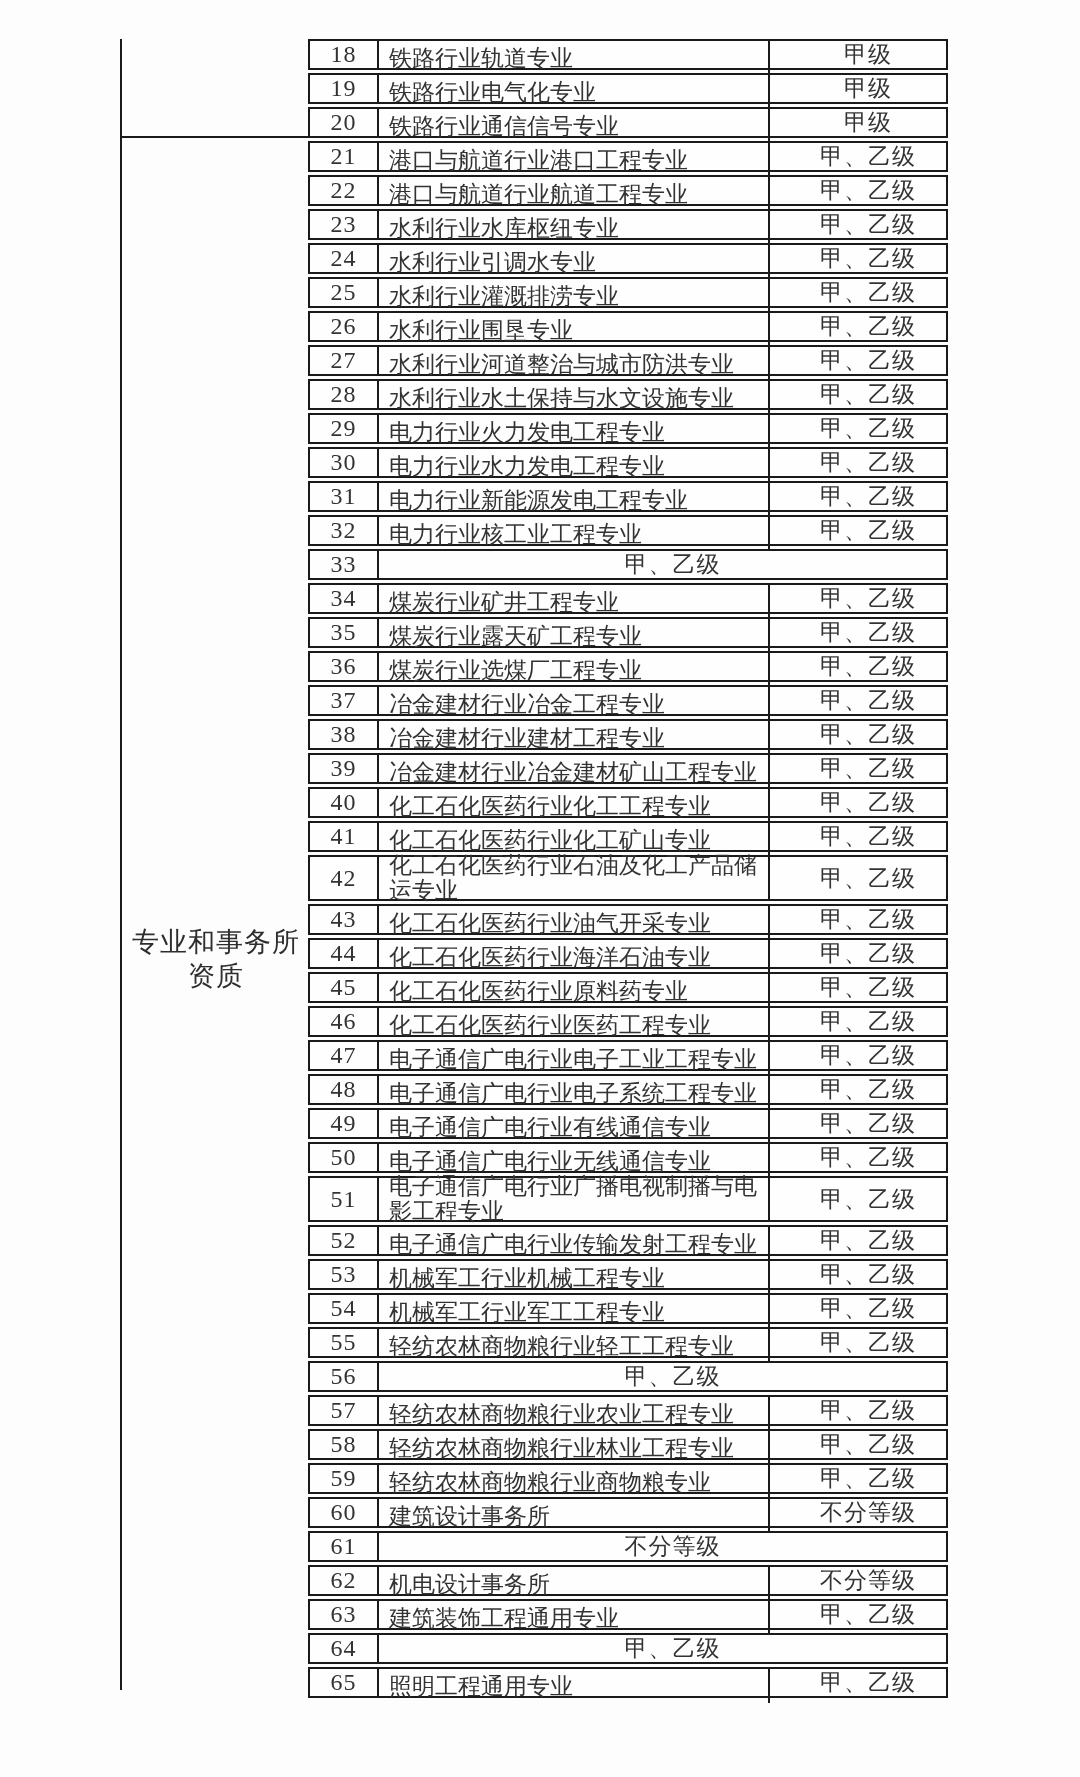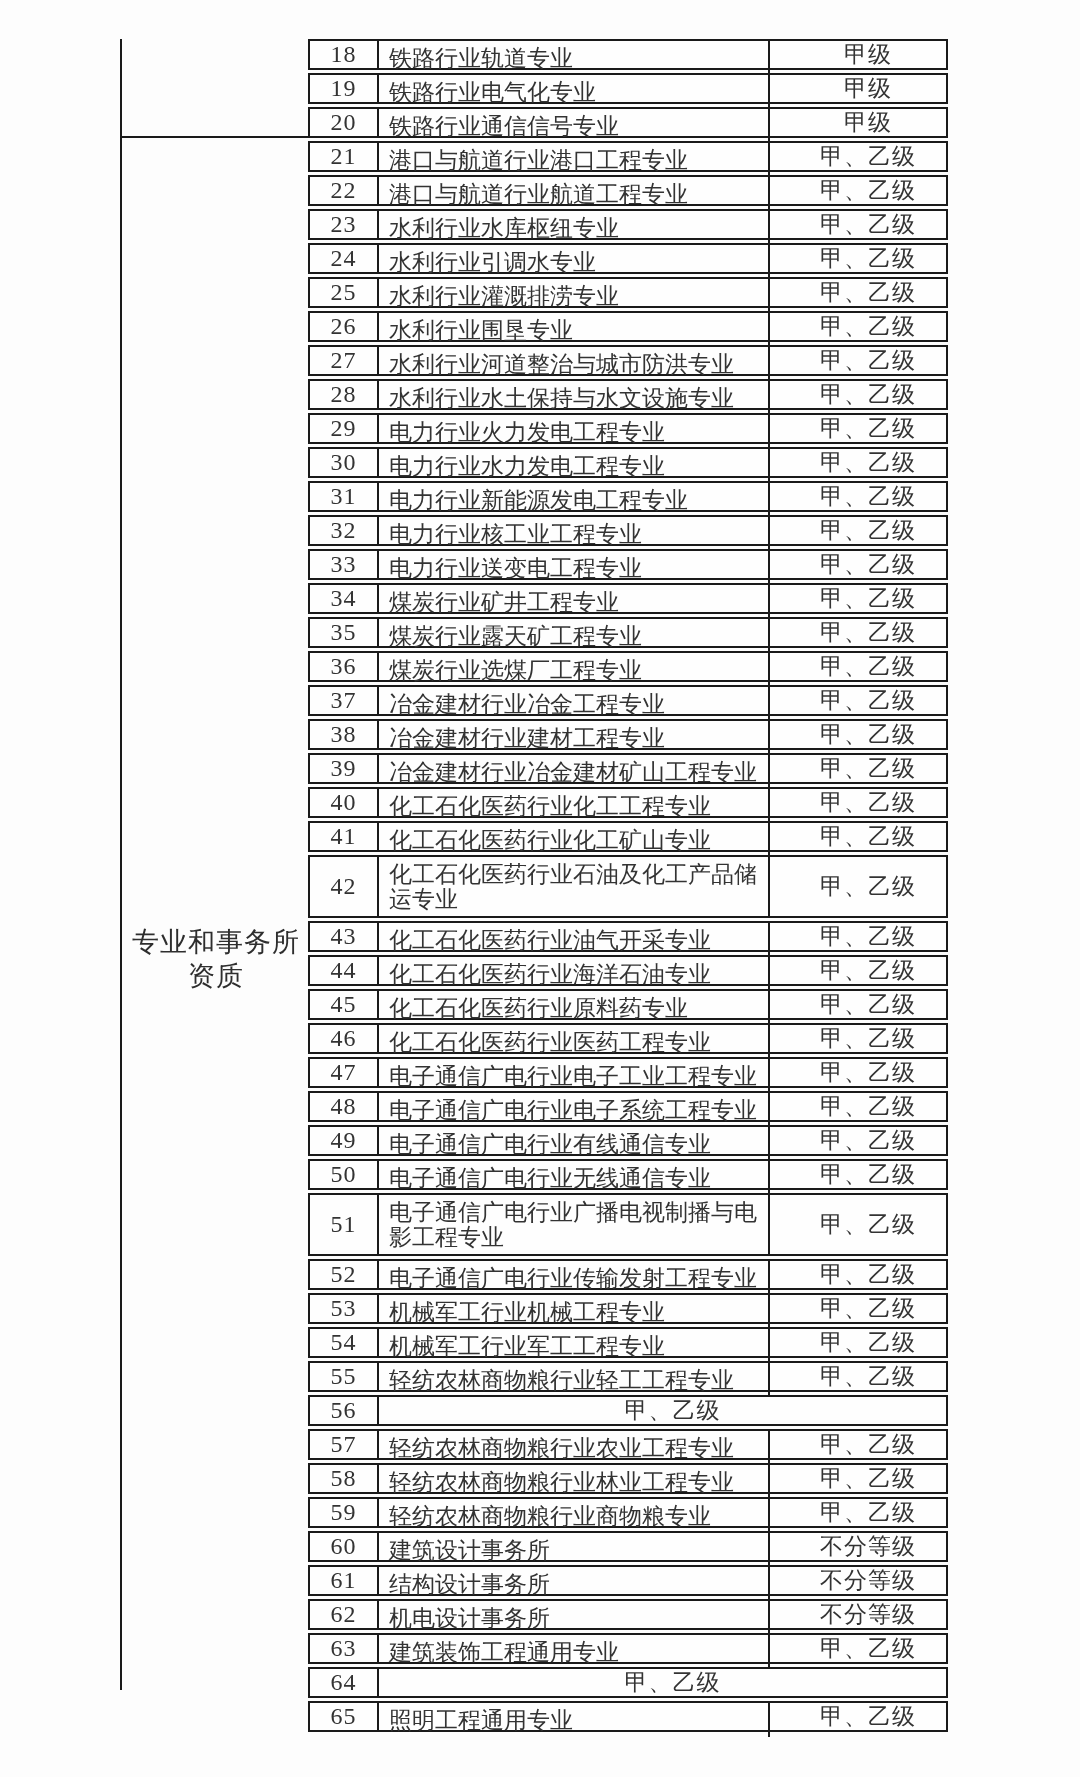--- a/index.html
+++ b/index.html
@@ -47,21 +47,21 @@
     gap:3px;
     border-radius:16px;
   }
   .row{
     box-sizing:border-box;
     height:31px;
     display:flex;
     border:2px solid #1a1a1a;
     background:#fefefe;
   }
-  .row.tall{height:63px;}
+  .row.tall{height:46px;}
   .cell{
     box-sizing:border-box;
     display:flex;
     align-items:center;
     font-size:23px;
     color:#333333;
   }
   .cell.no{
     width:69px;
     justify-content:center;
@@ -165,21 +165,20 @@
         <div class="cell name">电力行业新能源发电工程专业</div>
         <div class="cell grade">甲、乙级</div>
       </div>
       <div class="row">
         <div class="cell no">32</div>
         <div class="cell name">电力行业核工业工程专业</div>
         <div class="cell grade">甲、乙级</div>
       </div>
       <div class="row">
         <div class="cell no">33</div>
-        <div class="cell name">电力行业送变电工程专业</div>
         <div class="cell grade">甲、乙级</div>
       </div>
       <div class="row">
         <div class="cell no">34</div>
         <div class="cell name">煤炭行业矿井工程专业</div>
         <div class="cell grade">甲、乙级</div>
       </div>
       <div class="row">
         <div class="cell no">35</div>
         <div class="cell name">煤炭行业露天矿工程专业</div>
@@ -304,21 +303,20 @@
         <div class="cell name">轻纺农林商物粮行业商物粮专业</div>
         <div class="cell grade">甲、乙级</div>
       </div>
       <div class="row">
         <div class="cell no">60</div>
         <div class="cell name">建筑设计事务所</div>
         <div class="cell grade">不分等级</div>
       </div>
       <div class="row">
         <div class="cell no">61</div>
-        <div class="cell name">结构设计事务所</div>
         <div class="cell grade">不分等级</div>
       </div>
       <div class="row">
         <div class="cell no">62</div>
         <div class="cell name">机电设计事务所</div>
         <div class="cell grade">不分等级</div>
       </div>
       <div class="row">
         <div class="cell no">63</div>
         <div class="cell name">建筑装饰工程通用专业</div>

